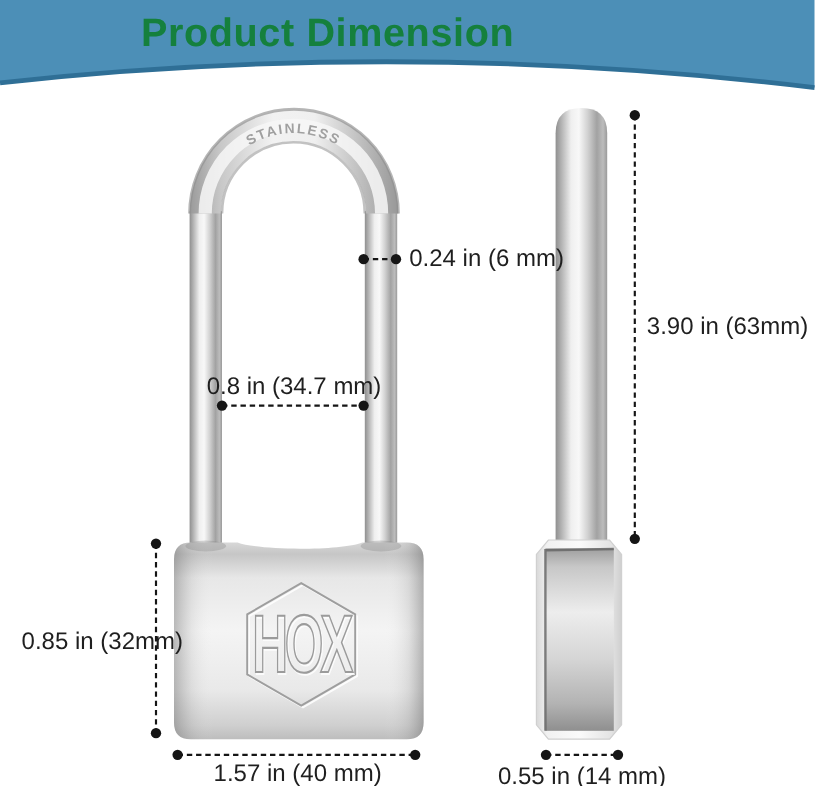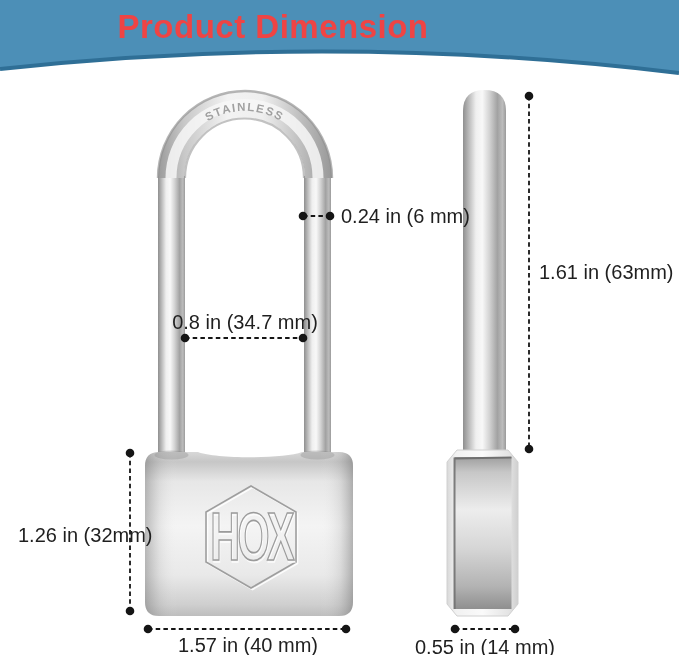--- a/index.html
+++ b/index.html
@@ -3,21 +3,21 @@
 <meta charset="utf-8">
 <style>
   html,body{margin:0;padding:0;background:#ffffff;}
   .stage{
     position:relative;width:679px;height:655px;background:#ffffff;overflow:hidden;
     font-family:"Liberation Sans", sans-serif;
   }
   .stage svg{position:absolute;left:0;top:0;}
   .banner-title{
     position:absolute;left:0;top:5px;width:546px;height:44px;
-    text-align:center;color:#ef4444;font-size:33px;font-weight:bold;
+    text-align:center;color:#15803d;font-size:33px;font-weight:bold;
     letter-spacing:0.5px;line-height:44px;
   }
   .dim-label{
     position:absolute;color:#1f1f1f;font-size:20px;line-height:23px;
     white-space:nowrap;
   }
   .l-shackle-diameter{left:341px;top:205px;}
   .l-inner-width{left:153px;top:311px;width:184px;text-align:center;}
   .l-shackle-height{left:539px;top:261px;}
   .l-body-height{left:18px;top:524px;width:110px;text-align:right;}
@@ -148,17 +148,17 @@
       <circle cx="346" cy="629" r="4.3"></circle>
       <circle cx="455" cy="629" r="4.3"></circle>
       <circle cx="515" cy="629" r="4.3"></circle>
     </g>
   </svg>
 
   <div class="banner-title">Product Dimension</div>
 
   <div class="dim-label l-shackle-diameter">0.24 in (6 mm)</div>
   <div class="dim-label l-inner-width">0.8 in (34.7 mm)</div>
-  <div class="dim-label l-shackle-height">1.61 in (63mm)</div>
-  <div class="dim-label l-body-height">1.26 in (32mm)</div>
+  <div class="dim-label l-shackle-height">3.90 in (63mm)</div>
+  <div class="dim-label l-body-height">0.85 in (32mm)</div>
   <div class="dim-label l-body-width">1.57 in (40 mm)</div>
   <div class="dim-label l-body-depth">0.55 in (14 mm)</div>
 </div>
 
 </body></html>

